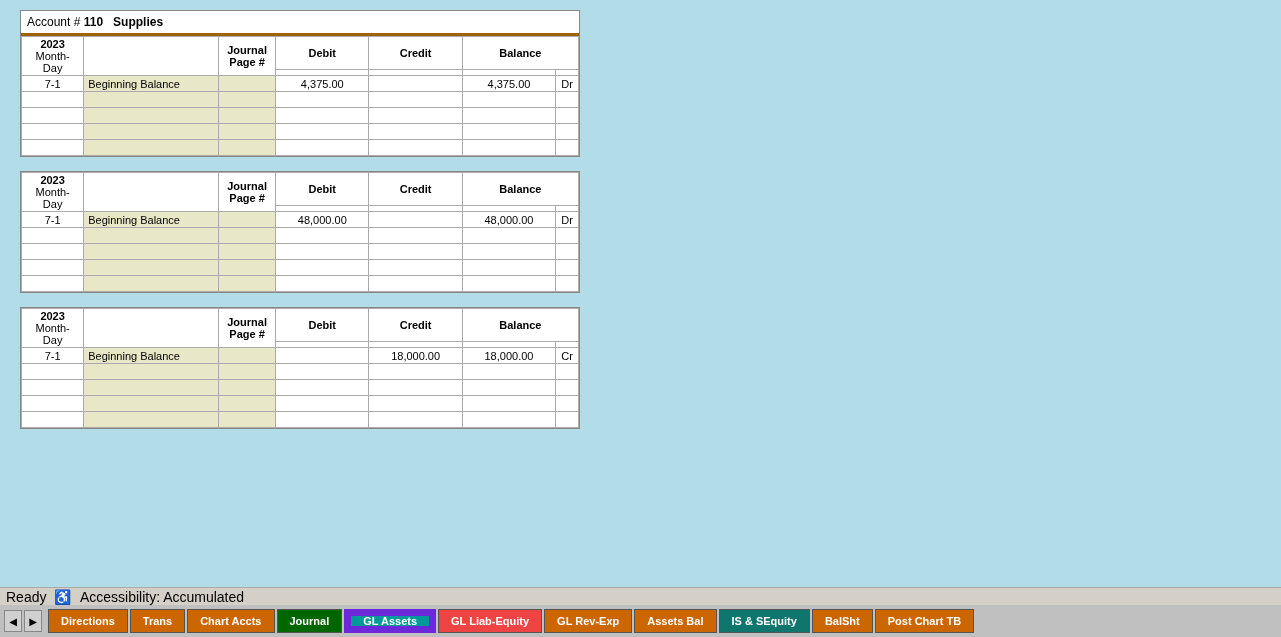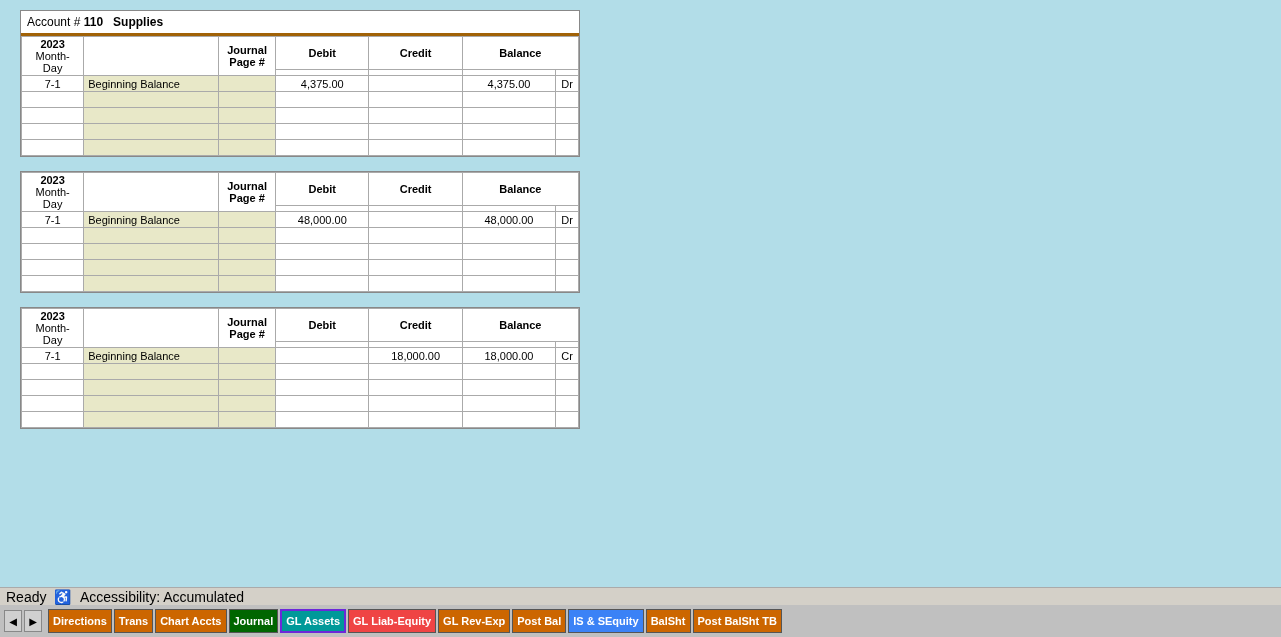--- a/index.html
+++ b/index.html
@@ -133,39 +133,39 @@
       border: 1px solid #888;
       cursor: pointer;
       display: flex;
       align-items: center;
       justify-content: center;
       font-size: 10px;
     }
 
     .tab {
       height: 24px;
-      padding: 2px 4px;
+      padding: 2px 12px;
       border: 1px solid #555;
       cursor: pointer;
       font-size: 11px;
       font-weight: bold;
       display: flex;
       align-items: center;
       color: white;
     }
 
     .tab-directions { background-color: #cc6600; }
     .tab-trans { background-color: #cc6600; }
     .tab-chart-accts { background-color: #cc6600; }
     .tab-journal { background-color: #006600; }
-    .tab-gl-assets { background-color: #009999; color: white; border: 2px solid #6d28d9; }
+    .tab-gl-assets { background-color: #009999; color: white; border: 7px solid #6d28d9; }
     .tab-gl-liab { background-color: #ef4444; }
     .tab-gl-rev { background-color: #cc6600; }
     .tab-trial-bal { background-color: #cc6600; }
-    .tab-is-sequity { background-color: #3b82f6; }
+    .tab-is-sequity { background-color: #0f766e; }
     .tab-balsht { background-color: #cc6600; }
     .tab-post-close { background-color: #cc6600; }
 
     .status-bar {
       position: absolute;
       bottom: 32px;
       left: 0;
       right: 0;
       height: 18px;
       background: #d4d0c8;
@@ -398,17 +398,17 @@
     <button class="nav-btn">▶</button>
   </div>
 
 <div class="tab tab-directions">Directions</div>
     <div class="tab tab-trans">Trans</div>
     <div class="tab tab-chart-accts">Chart Accts</div>
     <div class="tab tab-journal">Journal</div>
     <div class="tab tab-gl-assets">GL Assets</div>
     <div class="tab tab-gl-liab">GL Liab-Equity</div>
     <div class="tab tab-gl-rev">GL Rev-Exp</div>
-    <div class="tab tab-trial-bal">Post Bal</div>
+    <div class="tab tab-trial-bal">Assets Bal</div>
     <div class="tab tab-is-sequity">IS &amp; SEquity</div>
     <div class="tab tab-balsht">BalSht</div>
-    <div class="tab tab-post-close">Post BalSht TB</div>
+    <div class="tab tab-post-close">Post Chart TB</div>
   </div>
 
 </body></html>

